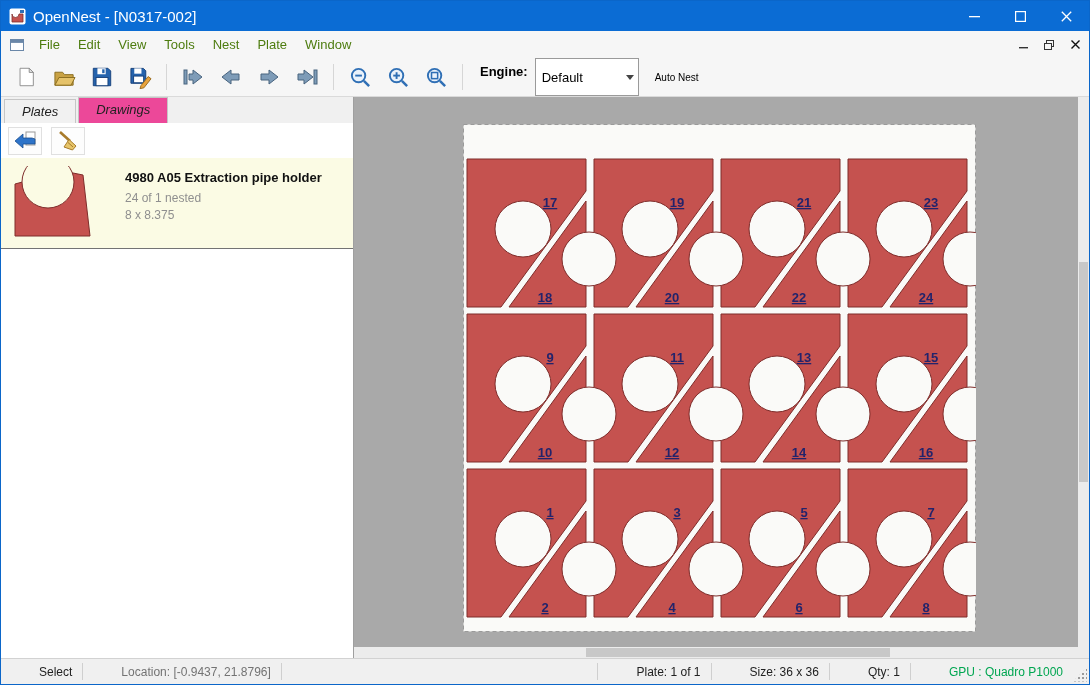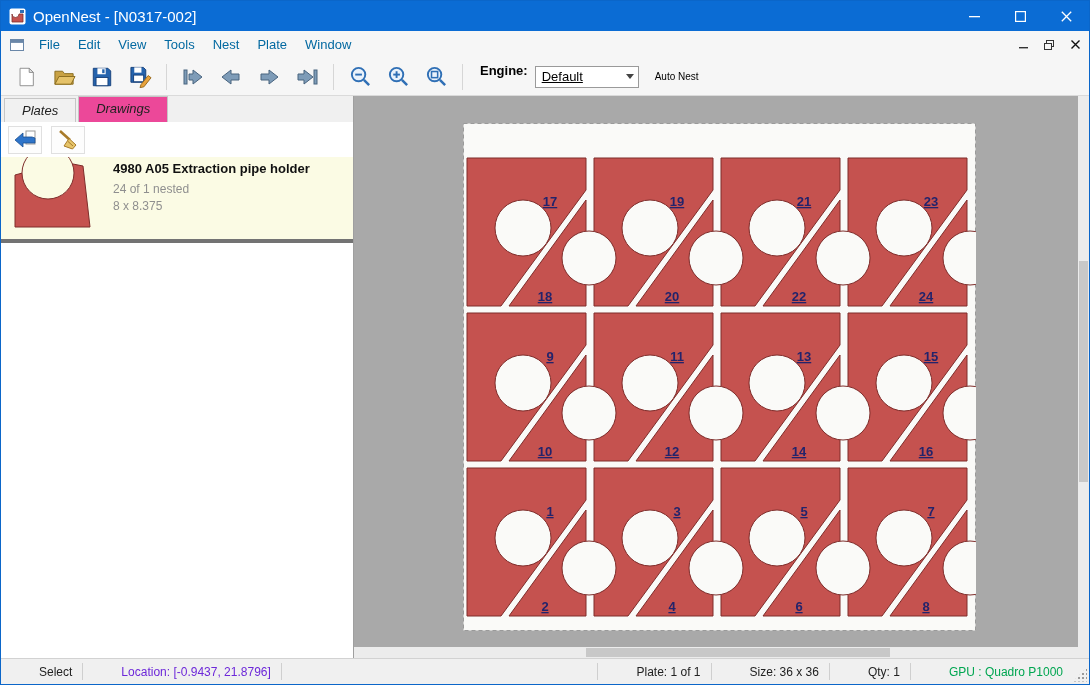--- a/index.html
+++ b/index.html
@@ -6,65 +6,65 @@
   body{margin:0;font-family:"Liberation Sans",sans-serif;background:#444;}
   .window{width:1090px;height:685px;border:1px solid #0b66c9;display:flex;flex-direction:column;background:#f6f6f6;position:relative;}
 
   
   .titlebar{flex:0 0 30px;background:#0b6cd4;display:flex;align-items:center;color:#fff;font-size:15px;}
   .app-icon{width:17px;height:17px;margin:0 7px 0 8px;}
   .titlebar-spacer{flex:1;}
   .win-btn{width:46px;height:30px;display:flex;align-items:center;justify-content:center;cursor:default;}
 
   
-  .menubar{flex:0 0 27px;display:flex;align-items:center;background:#f6f6f6;font-size:13px;color:#0369a1;}
+  .menubar{flex:0 0 27px;display:flex;align-items:center;background:#f6f6f6;font-size:13px;color:#4d7c0f;}
   .mdi-doc-icon{width:18px;height:18px;margin:0 4px 0 7px;}
   .menu-item{padding:5px 9px;}
   .menubar-spacer{flex:1;}
   .mdi-btn{width:24px;height:22px;display:flex;align-items:center;justify-content:center;margin-right:2px;}
 
   
   .toolbar{flex:0 0 38px;display:flex;align-items:center;background:#f6f6f6;border-bottom:1px solid #dadada;padding-left:6px;}
   .tbtn{width:38px;height:32px;display:flex;align-items:center;justify-content:center;border:1px solid transparent;}
   .tsep{width:1px;height:26px;background:#d6d6d6;margin:0 7px;}
   .engine-label{font-weight:bold;font-size:13px;margin:0 7px 12px 10px;}
-  .engine-select{width:104px;height:22px;background:#fff;border:1px solid #9a9a9a;display:flex;align-items:center;font-size:13px;padding-left:6px;position:relative;text-decoration:underline;}
+  .engine-select{width:104px;height:38px;background:#fff;border:1px solid #9a9a9a;display:flex;align-items:center;font-size:13px;padding-left:6px;position:relative;}
   .caret-box{margin-left:auto;width:16px;height:100%;display:flex;align-items:center;justify-content:center;}
   .caret{width:0;height:0;border-left:4px solid transparent;border-right:4px solid transparent;border-top:5px solid #444;}
   .autonest-label{font-size:10px;margin-left:16px;}
 
   
   .appbody{flex:1;display:flex;min-height:0;}
   .leftcol{width:353px;background:#fff;border-right:1px solid #9f9f9f;display:flex;flex-direction:column;}
   .tabs{flex:0 0 26px;background:#f0f0f0;display:flex;align-items:flex-end;padding-left:3px;font-style:italic;}
   .tab{font-size:13px;padding:4px 17px 4px 17px;background:#f1f1f1;border:1px solid #c6c6c6;border-bottom:none;margin-right:2px;color:#222;}
   .tab.active{background:#ec4899;padding-bottom:6px;}
   .panel-toolbar{flex:0 0 35px;background:#fff;display:flex;align-items:center;gap:9px;padding-left:7px;}
   .pbtn{width:34px;height:28px;display:flex;align-items:center;justify-content:center;border:1px solid #e0e0e0;background:#fdfdfd;}
-  .drawing-item{background:#fbfbe4;border-bottom:4px solid #737373;display:flex;padding:0 8px 10px 8px;gap:12px;}
+  .drawing-item{background:#fbfbe4;border-bottom:1px solid #737373;display:flex;padding:8px 8px 10px 8px;gap:24px;}
   .thumb-box{flex:0 0 92px;display:flex;align-items:center;justify-content:center;}
   .item-text{padding-top:4px;}
   .item-title{font-size:13px;font-weight:bold;color:#111;margin-bottom:5px;}
   .item-sub{font-size:12px;color:#8f8f8f;line-height:17px;}
   .panel-rest{flex:1;background:#fff;}
 
   
   .canvas{flex:1;position:relative;background:#a9a9a9;overflow:hidden;}
   .plate-svg{position:absolute;left:109px;top:27px;}
   .hscroll{position:absolute;left:0;right:11px;bottom:0;height:11px;background:#ececec;}
   .hthumb{position:absolute;left:32%;width:42%;top:1px;bottom:1px;background:#c8c8c8;}
   .vscroll{position:absolute;top:0;bottom:11px;right:0;width:11px;background:#ececec;}
   .vthumb{position:absolute;top:30%;height:40%;left:1px;right:1px;background:#c8c8c8;}
   .scorner{position:absolute;right:0;bottom:0;width:11px;height:11px;background:#ececec;}
 
   
   .statusbar{flex:0 0 26px;background:#f0f0f0;border-top:1px solid #d2d2d2;display:flex;align-items:center;font-size:12px;color:#222;}
   .st{padding:0 10px;white-space:nowrap;margin-left:28px;}
   .st-sep{width:1px;height:17px;background:#cfcfcf;}
-  .st-location{color:#6d28d9;}
+  .st-location{color:#737373;}
   .st-spacer{flex:1;}
   .st-gpu{font-weight:normal;}
   .grip{width:14px;height:14px;margin:6px 2px 0 0;background-image:radial-gradient(#9a9a9a 1px,transparent 1.4px);background-size:4px 4px;clip-path:polygon(100% 0,100% 100%,0 100%);}
 </style>
 </head>
 <body>
 
 <div class="window">
 
   <div class="titlebar">

